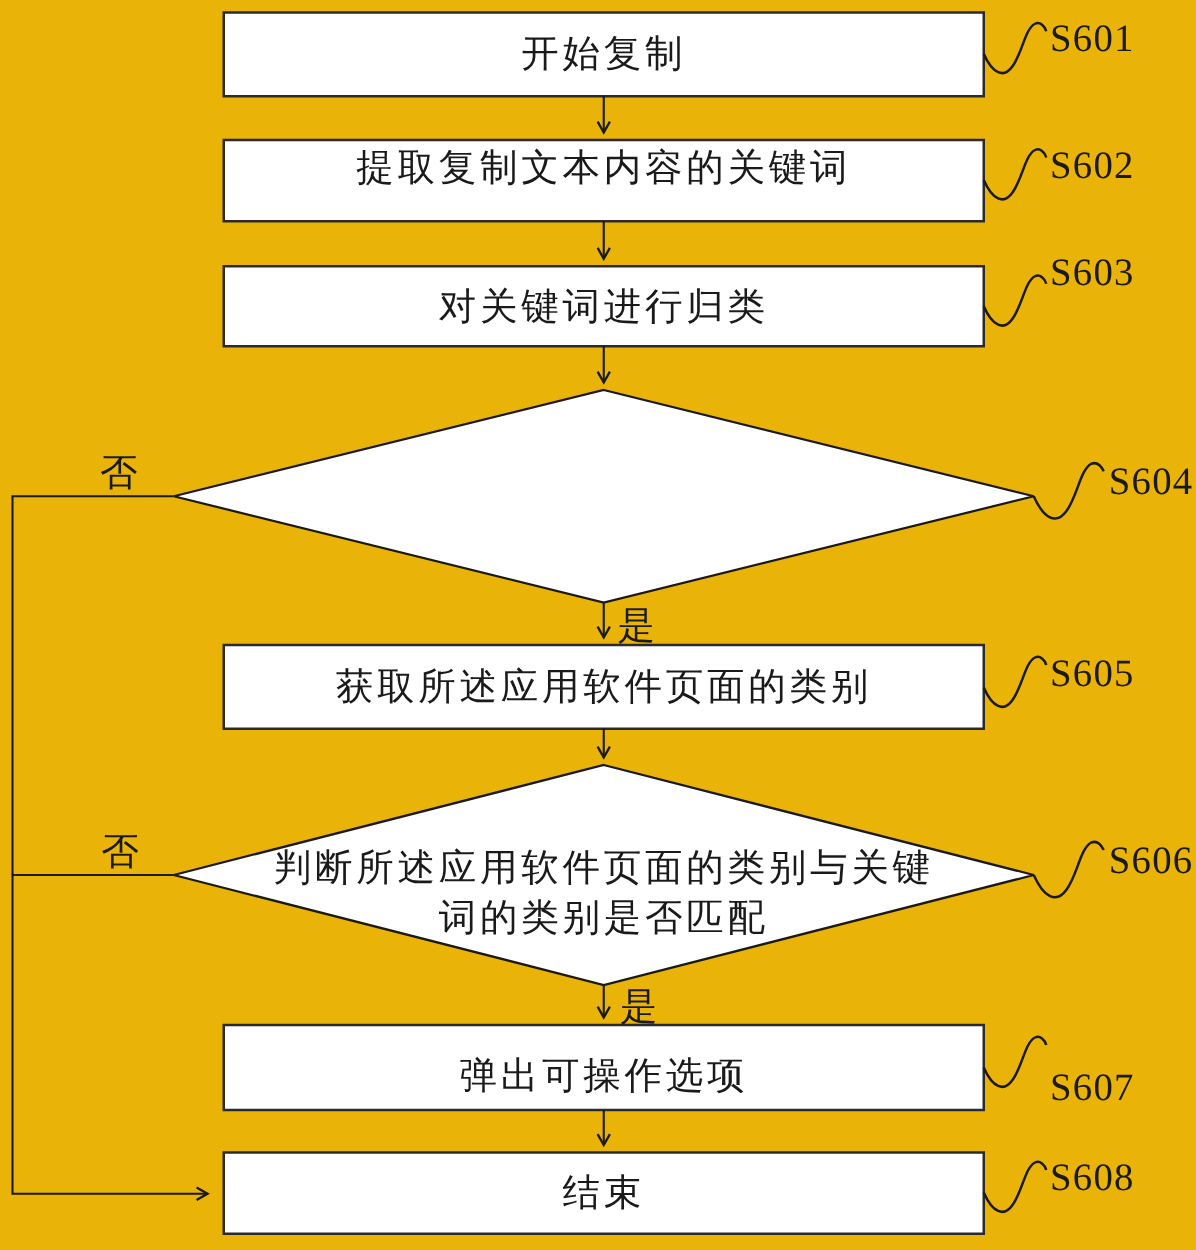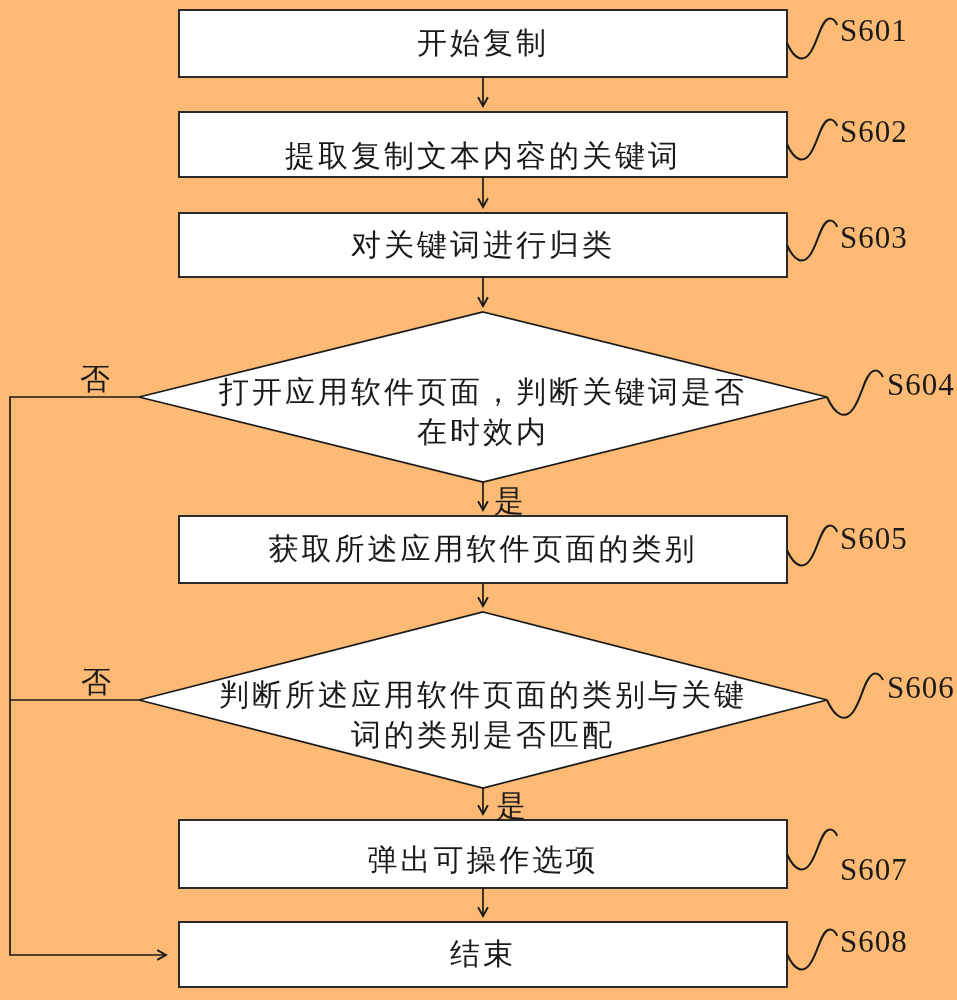--- a/index.html
+++ b/index.html
@@ -1,17 +1,17 @@
 <!DOCTYPE html>
 <html><head>
 <meta charset="utf-8">
 <style>
   html,body{margin:0;padding:0;background:#fff;}
   .canvas{
-    position:relative;width:957px;height:1000px;background:#fdba74;
+    position:relative;width:957px;height:1000px;background:#eab308;
     font-family:"Liberation Serif","DejaVu Serif",serif;color:#1a1a1a;overflow:hidden;
   }
   .layer{position:absolute;left:0;top:0;}
   .box-label{
     position:absolute;left:185px;width:596px;display:flex;align-items:center;justify-content:center;
     font-size:30px;letter-spacing:3px;white-space:nowrap;
   }
   .diamond-label{
     position:absolute;left:173px;width:620px;text-align:center;
     font-size:30px;letter-spacing:3px;line-height:40px;
@@ -60,38 +60,34 @@
     <path d="M787,144 c 7,16 16,20 23,10 c 8,-11 10,-30 18,-34 c 4,-2 8,2 9,6" fill="none" stroke="#1a1a1a" stroke-width="2"></path>
     <path d="M787,245 c 7,16 16,20 23,10 c 8,-11 10,-30 18,-34 c 4,-2 8,2 9,6" fill="none" stroke="#1a1a1a" stroke-width="2"></path>
     <path d="M827,397 c 8,18 18,23 26,12 c 9,-12 11,-33 20,-38 c 5,-2 8,2 10,6" fill="none" stroke="#1a1a1a" stroke-width="2"></path>
     <path d="M787,550 c 7,16 16,20 23,10 c 8,-11 10,-30 18,-34 c 4,-2 8,2 9,6" fill="none" stroke="#1a1a1a" stroke-width="2"></path>
     <path d="M827,700 c 8,18 18,23 26,12 c 9,-12 11,-33 20,-38 c 5,-2 8,2 10,6" fill="none" stroke="#1a1a1a" stroke-width="2"></path>
     <path d="M787,854 c 7,16 16,20 23,10 c 8,-11 10,-30 18,-34 c 4,-2 8,2 9,6" fill="none" stroke="#1a1a1a" stroke-width="2"></path>
     <path d="M787,954 c 7,16 16,20 23,10 c 8,-11 10,-30 18,-34 c 4,-2 8,2 9,6" fill="none" stroke="#1a1a1a" stroke-width="2"></path>
   </svg>
 
   <div class="box-label" style="top:10px;height:67px;">开始复制</div>
-  <div class="box-label" style="top:118px;height:76px;">提取复制文本内容的关键词</div>
+  <div class="box-label" style="top:96px;height:76px;">提取复制文本内容的关键词</div>
   <div class="box-label" style="top:213px;height:64px;text-align:right;">对关键词进行归类</div>
   <div class="box-label" style="top:516px;height:67px;">获取所述应用软件页面的类别</div>
   <div class="box-label" style="top:820px;height:80px;">弹出可操作选项</div>
   <div class="box-label" style="top:922px;height:65px;">结束</div>
 
-  <div class="diamond-label" style="top:372px;">
-    <div>打开应用软件页面，判断关键词是否</div>
-    <div>在时效内</div>
-  </div>
   <div class="diamond-label" style="top:675px;font-family:Liberation Serif, serif;">
     <div>判断所述应用软件页面的类别与关键</div>
     <div>词的类别是否匹配</div>
   </div>
 
   <div class="step-ref" style="left:840px;top:9px;">S601</div>
   <div class="step-ref" style="left:840px;top:110px;text-align:right;">S602</div>
-  <div class="step-ref" style="left:840px;top:216px;">S603</div>
+  <div class="step-ref" style="left:840px;top:196px;">S603</div>
   <div class="step-ref" style="left:887px;top:363px;">S604</div>
   <div class="step-ref" style="left:840px;top:517px;">S605</div>
   <div class="step-ref" style="left:887px;top:666px;">S606</div>
   <div class="step-ref" style="left:840px;top:820px;margin-top:28px;">S607</div>
   <div class="step-ref" style="left:840px;top:920px;">S608</div>
 
   <div class="branch-label" style="left:75px;top:359px;">否</div>
   <div class="branch-label" style="left:489px;top:481px;">是</div>
   <div class="branch-label" style="left:76px;top:662px;">否</div>
   <div class="branch-label" style="left:491px;top:786px;">是</div>

